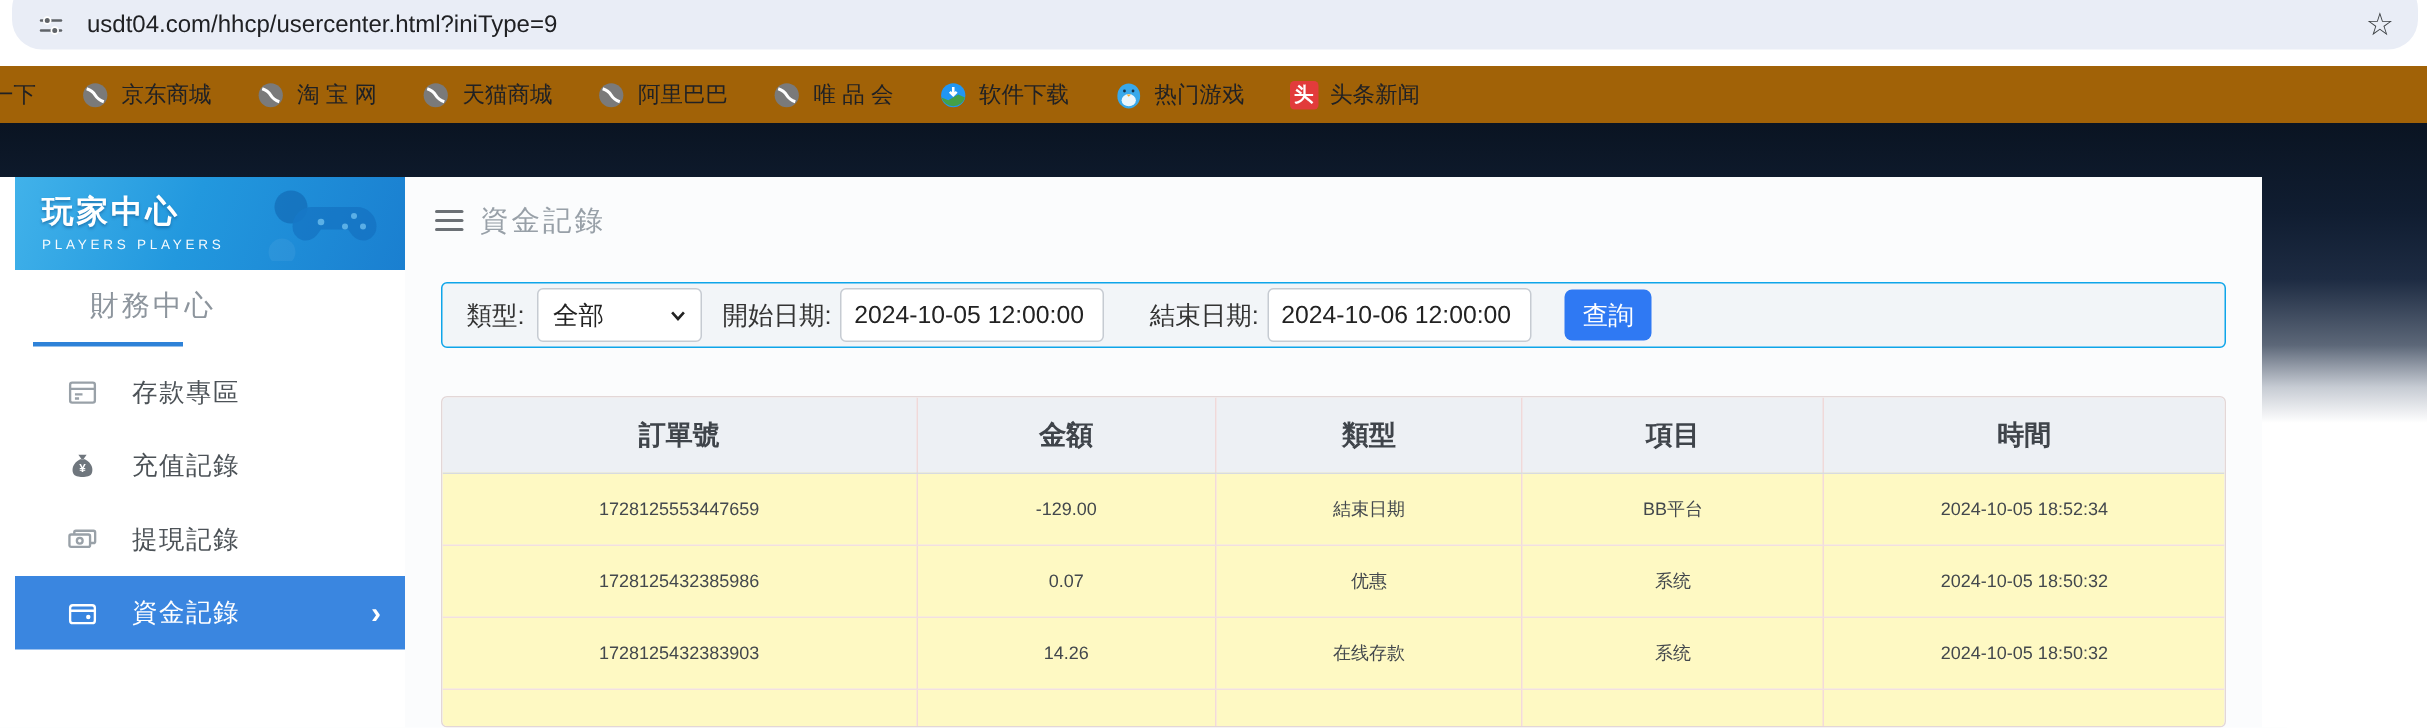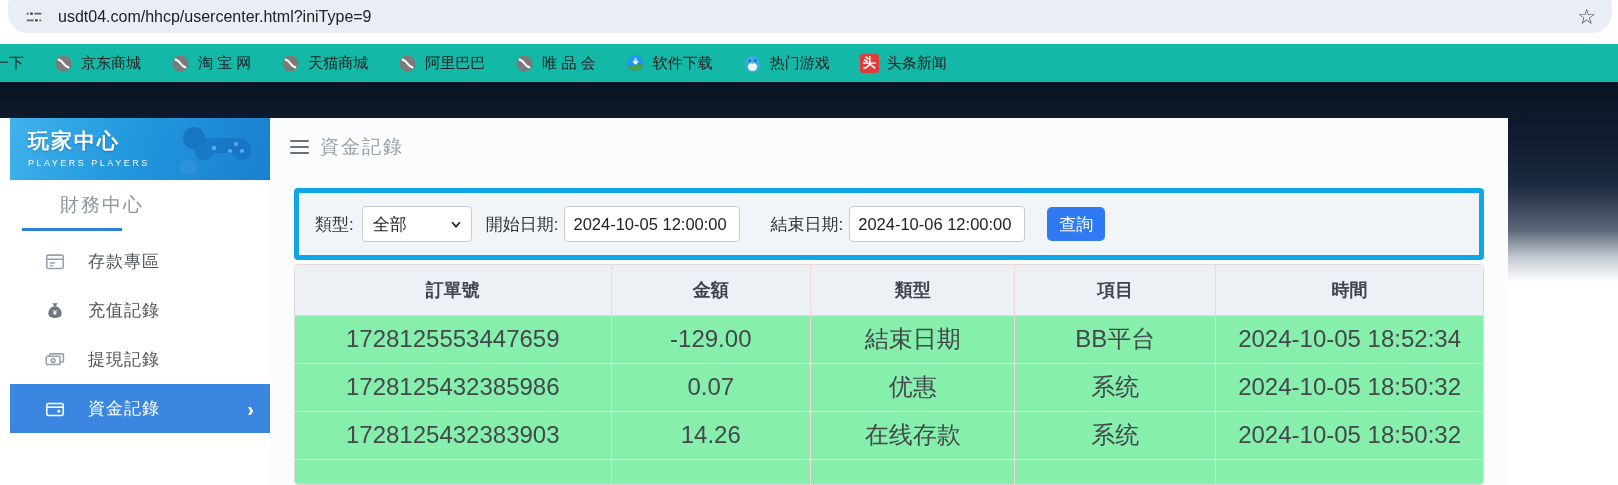--- a/index.html
+++ b/index.html
@@ -12,21 +12,21 @@
   
   .toolbar { position:absolute; left:0; top:0; width:1616px; height:44px; background:#fff; z-index:10; }
   .omnibox {
     position:absolute; left:8px; top:-14px; width:1604px; height:47px;
     background:#e9edf6; border-radius:20px; display:flex; align-items:flex-end;
   }
   .omnibox-inner { display:flex; align-items:center; width:100%; height:33px; padding:0 16px; }
   .url-text { font-size:16px; color:#202124; margin-left:14px; flex:1; }
   .star { font-size:21px; color:#3c4043; line-height:1; }
 
-  .bookmarks { position:absolute; left:0; top:44px; width:1618px; height:38px; background:#14b8a6;
+  .bookmarks { position:absolute; left:0; top:44px; width:1618px; height:38px; background:#a16207;
     display:flex; align-items:center; padding-left:2px; z-index:10;text-align:center; }
   .bm-item { display:flex; align-items:center; margin-right:30px; font-size:15px; color:#202124; white-space:nowrap; }
   .bm-item .bm-ic { width:19px; height:19px; margin-right:8px; flex:0 0 auto; }
   .bm-clipped { margin-left:-8px; }
   .tt-badge { width:19px; height:19px; background:#e23b3b; color:#fff; border-radius:3px;
     font-size:13px; font-weight:bold; display:flex; align-items:center; justify-content:center; margin-right:8px; }
 
   
   .banner { position:absolute; left:0; top:82px; width:1618px; height:200px;
     background:linear-gradient(to bottom,#0a1422 0%,#101d31 30%,#1d2b42 52%,#5c6778 74%,#c6cbd3 88%,#ffffff 100%); }
@@ -54,43 +54,43 @@
   .sb-chevron { position:absolute; right:16px; color:#fff; font-size:20px; font-weight:bold; line-height:1; }
 
   
   .main { position:absolute; left:270px; top:118px; width:1238px; height:367px;
     background:#fbfcfd; z-index:3; }
   .main-header { position:absolute; left:20px; top:16px; display:flex; align-items:center; }
   .hamburger { width:19px; display:flex; flex-direction:column; gap:3.5px; }
   .hamburger span { display:block; height:2.5px; background:#6b7075; border-radius:1px; }
   .page-title { font-size:19px; color:#98a0a8; margin-left:11px; letter-spacing:2px; }
 
-  .filter-box { position:absolute; left:24px; top:70px; width:1190px; height:72px;
-    background:#f2f5f8; border:5px solid #0ea5e9; border-radius:4px;
+  .filter-box { position:absolute; left:24px; top:70px; width:1190px; height:44px;
+    background:#f2f5f8; border:1px solid #0ea5e9; border-radius:4px;
     display:flex; align-items:center; padding-left:16px; }
   .f-label { font-size:17px; color:#333; white-space:nowrap; }
   .f-select { width:110px; height:36px; background:#fff; border:1px solid #c6cbd2; border-radius:4px;
     display:flex; align-items:center; justify-content:space-between; padding:0 8px 0 10px;
     font-size:17px; color:#222; margin-left:8px; cursor:pointer; }
   .f-input { width:176px; height:36px; background:#fff; border:1px solid #c6cbd2; border-radius:4px;
     font-size:16.5px; color:#222; padding:0 8px; margin-left:6px;
     font-family:"Liberation Sans","DejaVu Sans",sans-serif; }
   .gap12 { margin-left:14px; } .gap16 { margin-left:30px; }
   .search-btn { margin-left:22px; width:58px; height:34px; background:#2f79f3; border:none; border-radius:5px;
     color:#fff; font-size:17px; cursor:pointer; font-family:inherit; }
 
   .fund-table { position:absolute; left:24px; top:146px; width:1190px;
     border:1px solid #e3d7d7; border-radius:4px; background:#fff; overflow:hidden; }
   table { width:100%; border-collapse:collapse; table-layout:fixed; }
   col.c1{width:26.6%;} col.c2{width:16.8%;} col.c3{width:17.2%;} col.c4{width:16.9%;} col.c5{width:22.5%;}
   thead th { height:50px; background:#edf0f4; font-size:18px; font-weight:bold; color:#3f444a;
     border-right:1px solid #f0d9d9; border-bottom:1px solid #d7dbe0; }
   thead th:last-child { border-right:none; }
-  tbody td { height:48px; text-align:center; font-size:24px; color:#43484d;
-    border-right:1px solid #f3dada; border-bottom:1px solid #f2e0e0; background:#86efac; }
+  tbody td { height:48px; text-align:center; font-size:12px; color:#43484d;
+    border-right:1px solid #f3dada; border-bottom:1px solid #f2e0e0; background:#fef9c3; }
   tbody td:last-child { border-right:none; }
   tbody tr.partial td { height:25px; border-bottom:none; }
 </style>
 </head>
 <body>
 
 <div class="toolbar">
   <div class="omnibox">
     <div class="omnibox-inner">
       <span style="display:flex;">

